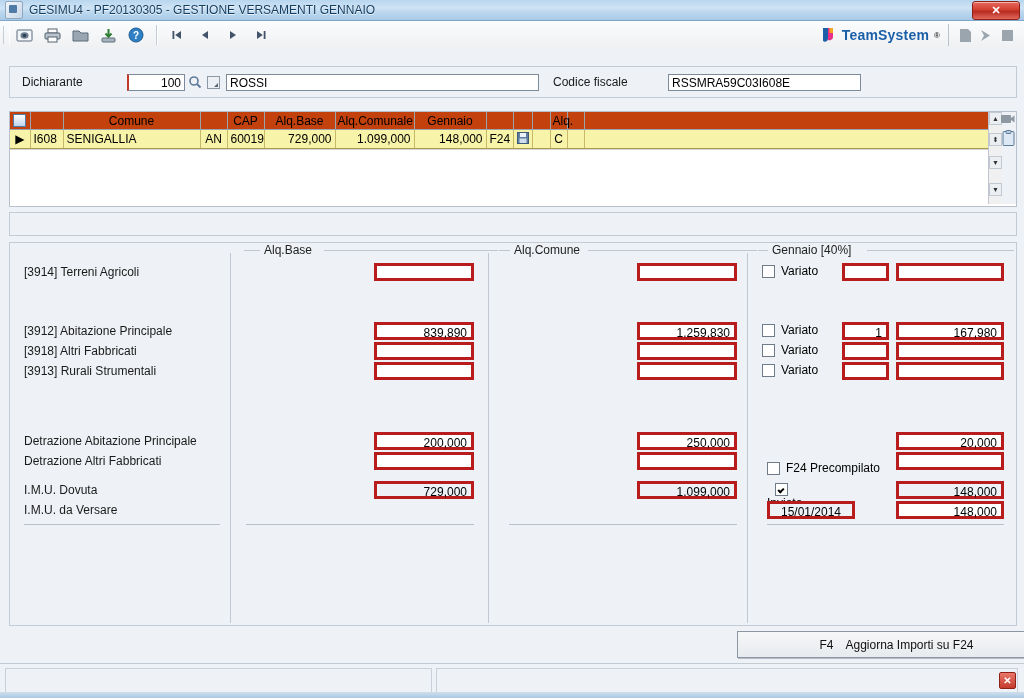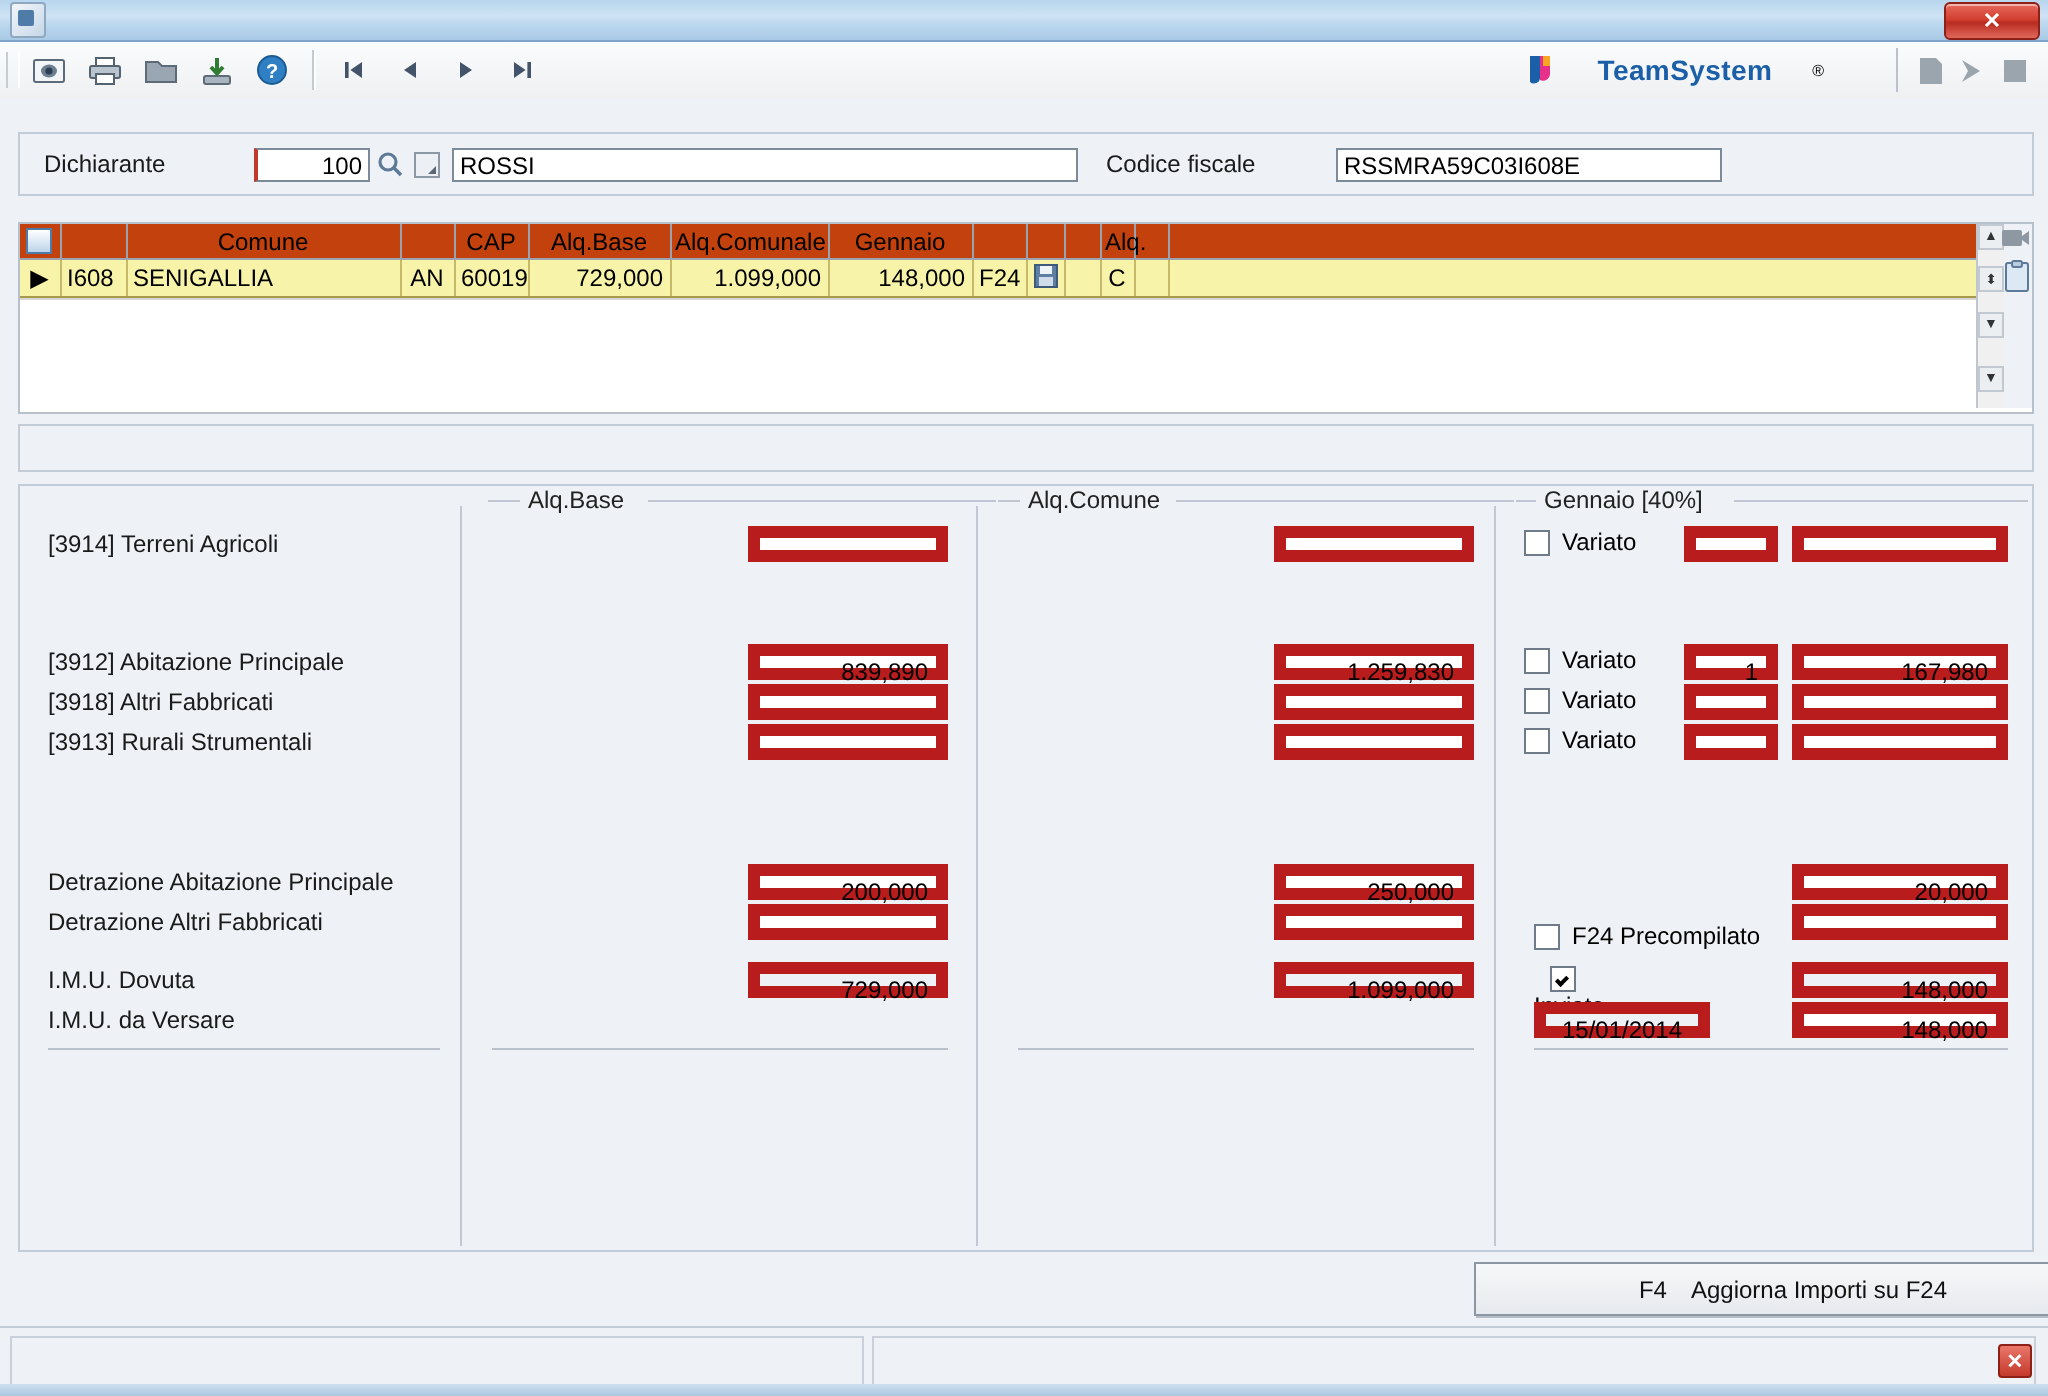--- a/index.html
+++ b/index.html
@@ -52,21 +52,21 @@
     border-left:1px solid #c4ccd6;border-right:1px solid #fff;}
   .tb-btn{
     width:24px;height:22px;margin:0 1px;
     display:flex;align-items:center;justify-content:center;
     cursor:pointer;border:1px solid transparent;border-radius:2px;
   }
   .tb-sep{width:1px;height:20px;background:#c2cad4;margin:0 6px;
     box-shadow:1px 0 0 #ffffff;}
   .tb-spacer{flex:1 1 auto;}
   .ts-logo{
-    display:flex;align-items:center;gap:20px;margin-right:28px;
+    display:flex;align-items:center;gap:5px;margin-right:0;
   }
   .ts-mark{width:16px;height:17px;position:relative;}
   .ts-word{font-size:14px;font-weight:bold;color:#1b5fa8;letter-spacing:.2px;}
   .ts-reg{font-size:8px;vertical-align:super;}
   .tb-divider{width:1px;height:22px;background:#b9c2cd;margin:0 8px;}
   .tb-right{display:flex;align-items:center;gap:4px;margin-right:8px;}
   .grayicon{width:17px;height:17px;}
 
   
   .topstrip{
@@ -140,21 +140,21 @@
   }
   .grp-label{
     position:absolute;font-size:12px;color:#222;background:#eef1f5;padding:0 4px;
   }
   .grp-line{position:absolute;height:0;border-top:1px solid #bfc6d0;}
   .vsep{position:absolute;width:0;border-left:1px solid #c2c8d2;}
   .hsep{position:absolute;height:0;border-top:1px solid #b9c0ca;}
 
   .frow{position:absolute;display:flex;align-items:center;}
   .inp{
-    background:#fff;border:6px solid #b91c1c;height:18px;line-height:17px;
+    background:#fff;border:3px solid #b91c1c;height:18px;line-height:17px;
     font-size:12px;text-align:right;padding:0 4px;box-sizing:border-box;color:#000;
   }
   .inp.ro{background:#eef1f5;}
   .inp.ctr{text-align:center;}
   .chk{
     width:11px;height:11px;border:1px solid #6f7b88;background:#fff;
     display:inline-block;position:relative;margin-right:6px;cursor:pointer;flex:0 0 auto;
   }
   .chk.on:after{
     content:"";position:absolute;left:2px;top:4px;width:4px;height:2px;
@@ -195,20 +195,21 @@
     background:linear-gradient(180deg,#cfe0ef,#aac7e0);
   }
 </style>
 </head>
 <body>
 
 <div class="app">
 
   <div class="titlebar">
     <div class="title-icon"></div>
+    <div class="title-text">GESIMU4  - PF20130305 -  GESTIONE VERSAMENTI GENNAIO</div>
     <div class="win-close">✕</div>
   </div>
 
   <div class="toolbar">
     <div class="tb-grip"></div>
 
     <div class="tb-btn">
       <svg width="17" height="15" viewBox="0 0 17 15">
         <rect x="1" y="2" width="15" height="11" rx="1" fill="#f3f6f9" stroke="#5b6b7c"></rect>
         <ellipse cx="8.5" cy="7.5" rx="4" ry="3.2" fill="#6d7e90"></ellipse>

